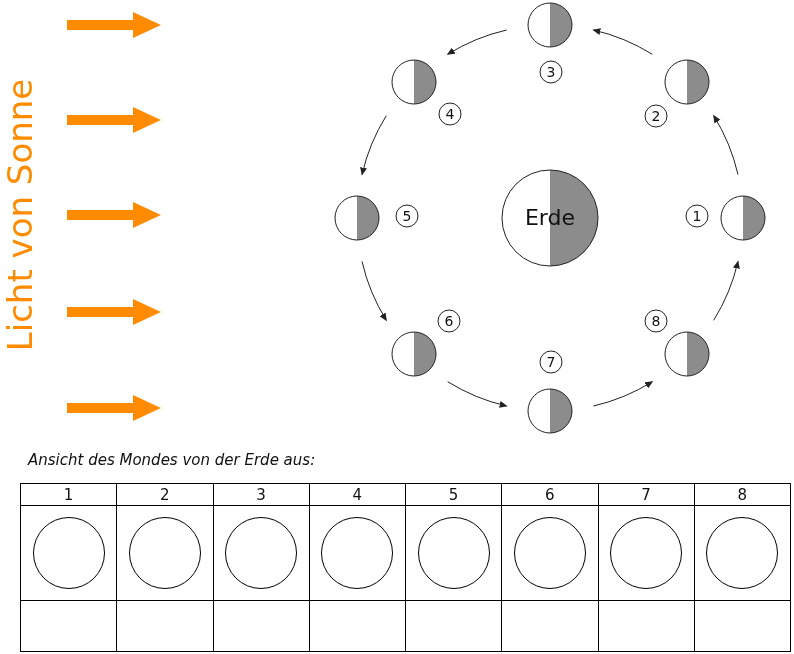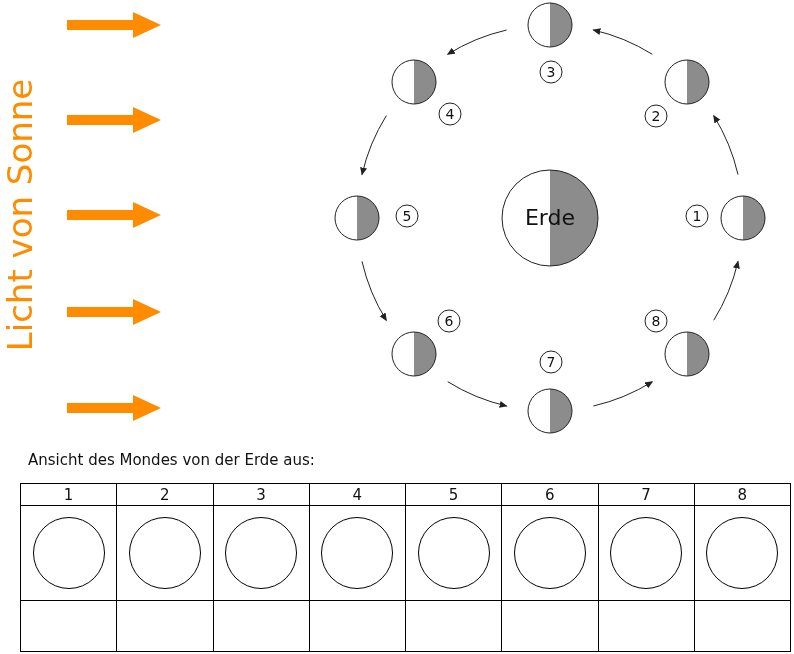--- a/index.html
+++ b/index.html
@@ -5,21 +5,21 @@
   * { margin:0; padding:0; box-sizing:border-box; }
   html,body { background:#ffffff; }
   body { font-family:"DejaVu Sans","Liberation Sans",sans-serif; color:#111; }
   .page { position:relative; width:794px; height:654px; background:#fff; overflow:hidden; }
   .page > svg { position:absolute; left:0; top:0; }
 
   .sun-label { font-size:34px; fill:#ff8c00; }
   .earth-text { font-size:22px; fill:#111; }
   .badge-text { font-size:14px; fill:#111; }
 
-  .caption { position:absolute; left:28px; top:451px; font-size:15px; color:#111; }
+  .caption { position:absolute; left:28px; top:451px; font-size:15px; color:#111;font-style:italic; }
 
   table.answers { position:absolute; left:20px; top:483px; width:771px;
                   border-collapse:collapse; table-layout:fixed; }
   table.answers th, table.answers td { border:1px solid #000; }
   table.answers th { height:22px; font-size:15px; font-weight:normal; text-align:center; }
   td.phase-cell { height:95px; text-align:center; vertical-align:middle; }
   .phase-circle { width:72px; height:72px; border:1px solid #000; border-radius:50%; margin:0 auto; background:#fff; }
   tr.blank-row td { height:51px; }
 </style>
 </head>

